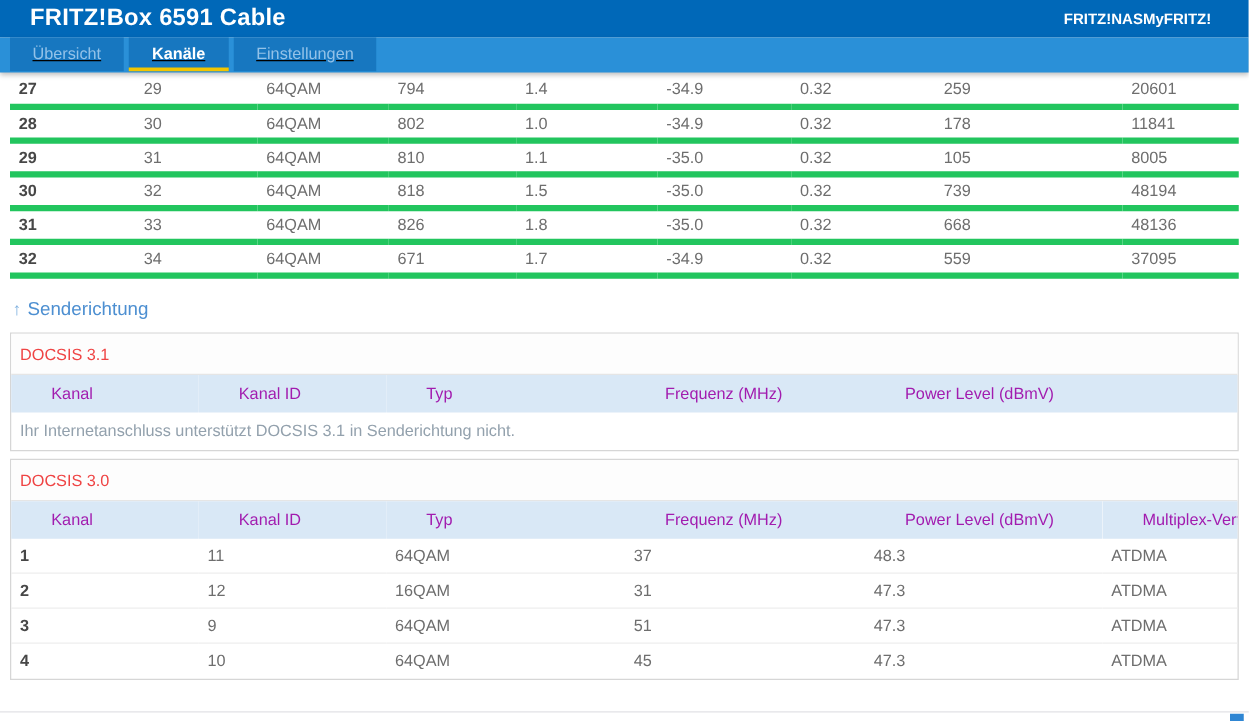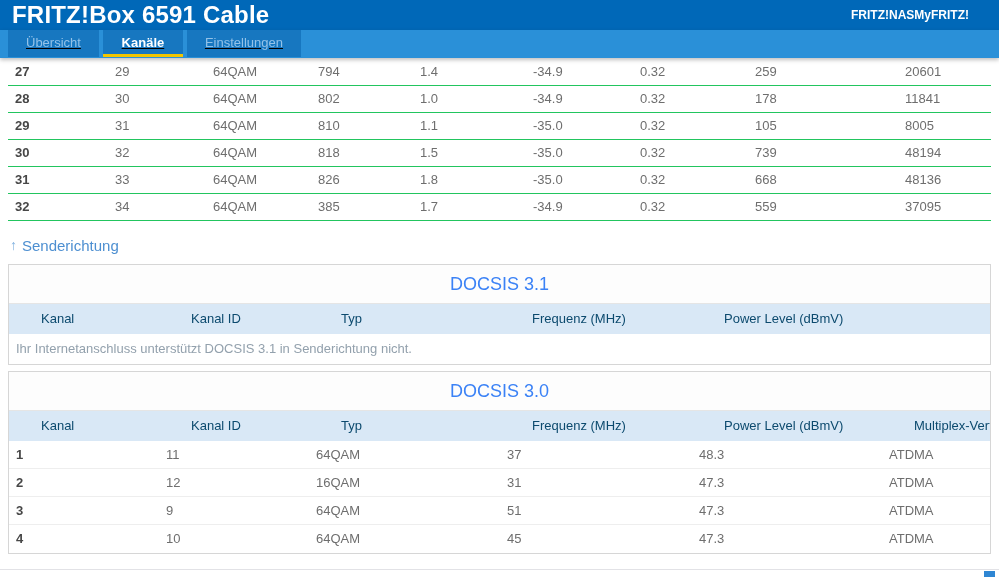--- a/index.html
+++ b/index.html
@@ -2,21 +2,21 @@
 <html><head>
 <meta charset="utf-8">
 <style>
   * { margin:0; padding:0; box-sizing:border-box; }
   html,body { width:999px; height:577px; overflow:hidden; background:#fff;
     font-family:"Liberation Sans","DejaVu Sans",sans-serif; }
 
   
   .topbar { height:30px; background:#0068b8; display:flex; align-items:center;
     justify-content:space-between; padding:0 12px; }
-  .topbar h1 { color:#fff; font-size:24px; font-weight:bold; letter-spacing:.2px; }
+  .topbar h1 { color:#fff; font-size:19px; font-weight:bold; letter-spacing:.2px;margin-left:12px; }
   .topbar nav { display:flex; padding-right:18px; }
   .topbar nav a { color:#fff; font-size:12px; font-weight:bold; text-decoration:none; cursor:pointer; }
 
   
   .bluebar { background:#2a90d8; box-shadow:0 2px 4px rgba(0,0,0,.25); position:relative; z-index:5; }
   .breadcrumb { height:28px; display:flex; align-items:center; gap:6px;
     padding:0 10px; color:#fff; font-size:13px; }
   .breadcrumb .sep { font-size:12px; opacity:.9; }
   .breadcrumb span { cursor:default; }
   .tabs { height:28px; display:flex; gap:4px; padding:0 8px;text-decoration:underline; }
@@ -25,33 +25,33 @@
     min-width:80px; cursor:pointer; border-bottom:3px solid transparent; }
   .tab.active { color:#fff; font-weight:bold; border-bottom:3px solid #f2c500; }
 
   
   main { padding:0 8px; }
 
   table { border-collapse:collapse; width:100%; table-layout:fixed; font-size:13px; }
   td, th { padding:0 0 0 7px; text-align:left; white-space:nowrap; overflow:hidden; }
 
   
-  .chan-table td { height:27px; border-bottom:1px solid #22c55e; color:#6e6e6e;margin-left:48px; }
+  .chan-table td { height:27px; border-bottom:5px solid #22c55e; color:#6e6e6e;margin-left:48px; }
   .chan-table td.c0 { font-weight:bold; color:#474747; }
 
   
   .section-heading { margin:16px 2px 10px 2px; font-size:15px; font-weight:normal;
     color:#4d8fd1; display:flex; align-items:center; gap:5px; }
   .section-heading .arrow { color:#7fb0df; font-size:14px; }
 
   
   .panel { border:1px solid #d6d6d6; background:#fff; margin-bottom:6px; }
-  .panel-title { padding:9px 7px 8px 7px; font-size:18px; color:#3b82f6;
-    border-bottom:1px solid #e5e5e5; background:#fdfdfd;text-align:center; }
-  .panel table th { height:30px; background:#d9e8f6; color:#0c4a6e; font-weight:normal;padding-left:32px; }
+  .panel-title { padding:9px 7px 8px 7px; font-size:13px; color:#ef4444;
+    border-bottom:1px solid #e5e5e5; background:#fdfdfd; }
+  .panel table th { height:30px; background:#d9e8f6; color:#a21caf; font-weight:normal;padding-left:32px; }
   .panel table td { height:28px; border-bottom:1px solid #eee; color:#6e6e6e; }
   .panel table tr:last-child td { border-bottom:none; }
   .panel table td.c0 { font-weight:bold; color:#474747; }
   .panel .msg-row td { color:#93a1ad; border-bottom:none; height:30px; }
 
   
   .footer-rule { position:absolute; left:0; right:0; top:569px; border-top:1px solid #e2e2e6; }
   .corner-accent { position:absolute; right:4px; bottom:0; width:11px; height:6px; background:#2f86d3; }
 </style>
 </head>
@@ -140,21 +140,21 @@
           <td>1.8</td>
           <td>-35.0</td>
           <td>0.32</td>
           <td>668</td>
           <td>48136</td>
         </tr>
         <tr>
           <td class="c0">32</td>
           <td>34</td>
           <td>64QAM</td>
-          <td>385</td>
+          <td>671</td>
           <td>1.7</td>
           <td>-34.9</td>
           <td>0.32</td>
           <td>559</td>
           <td>37095</td>
         </tr>
       </tbody>
   </table>
 
   <h2 class="section-heading">

